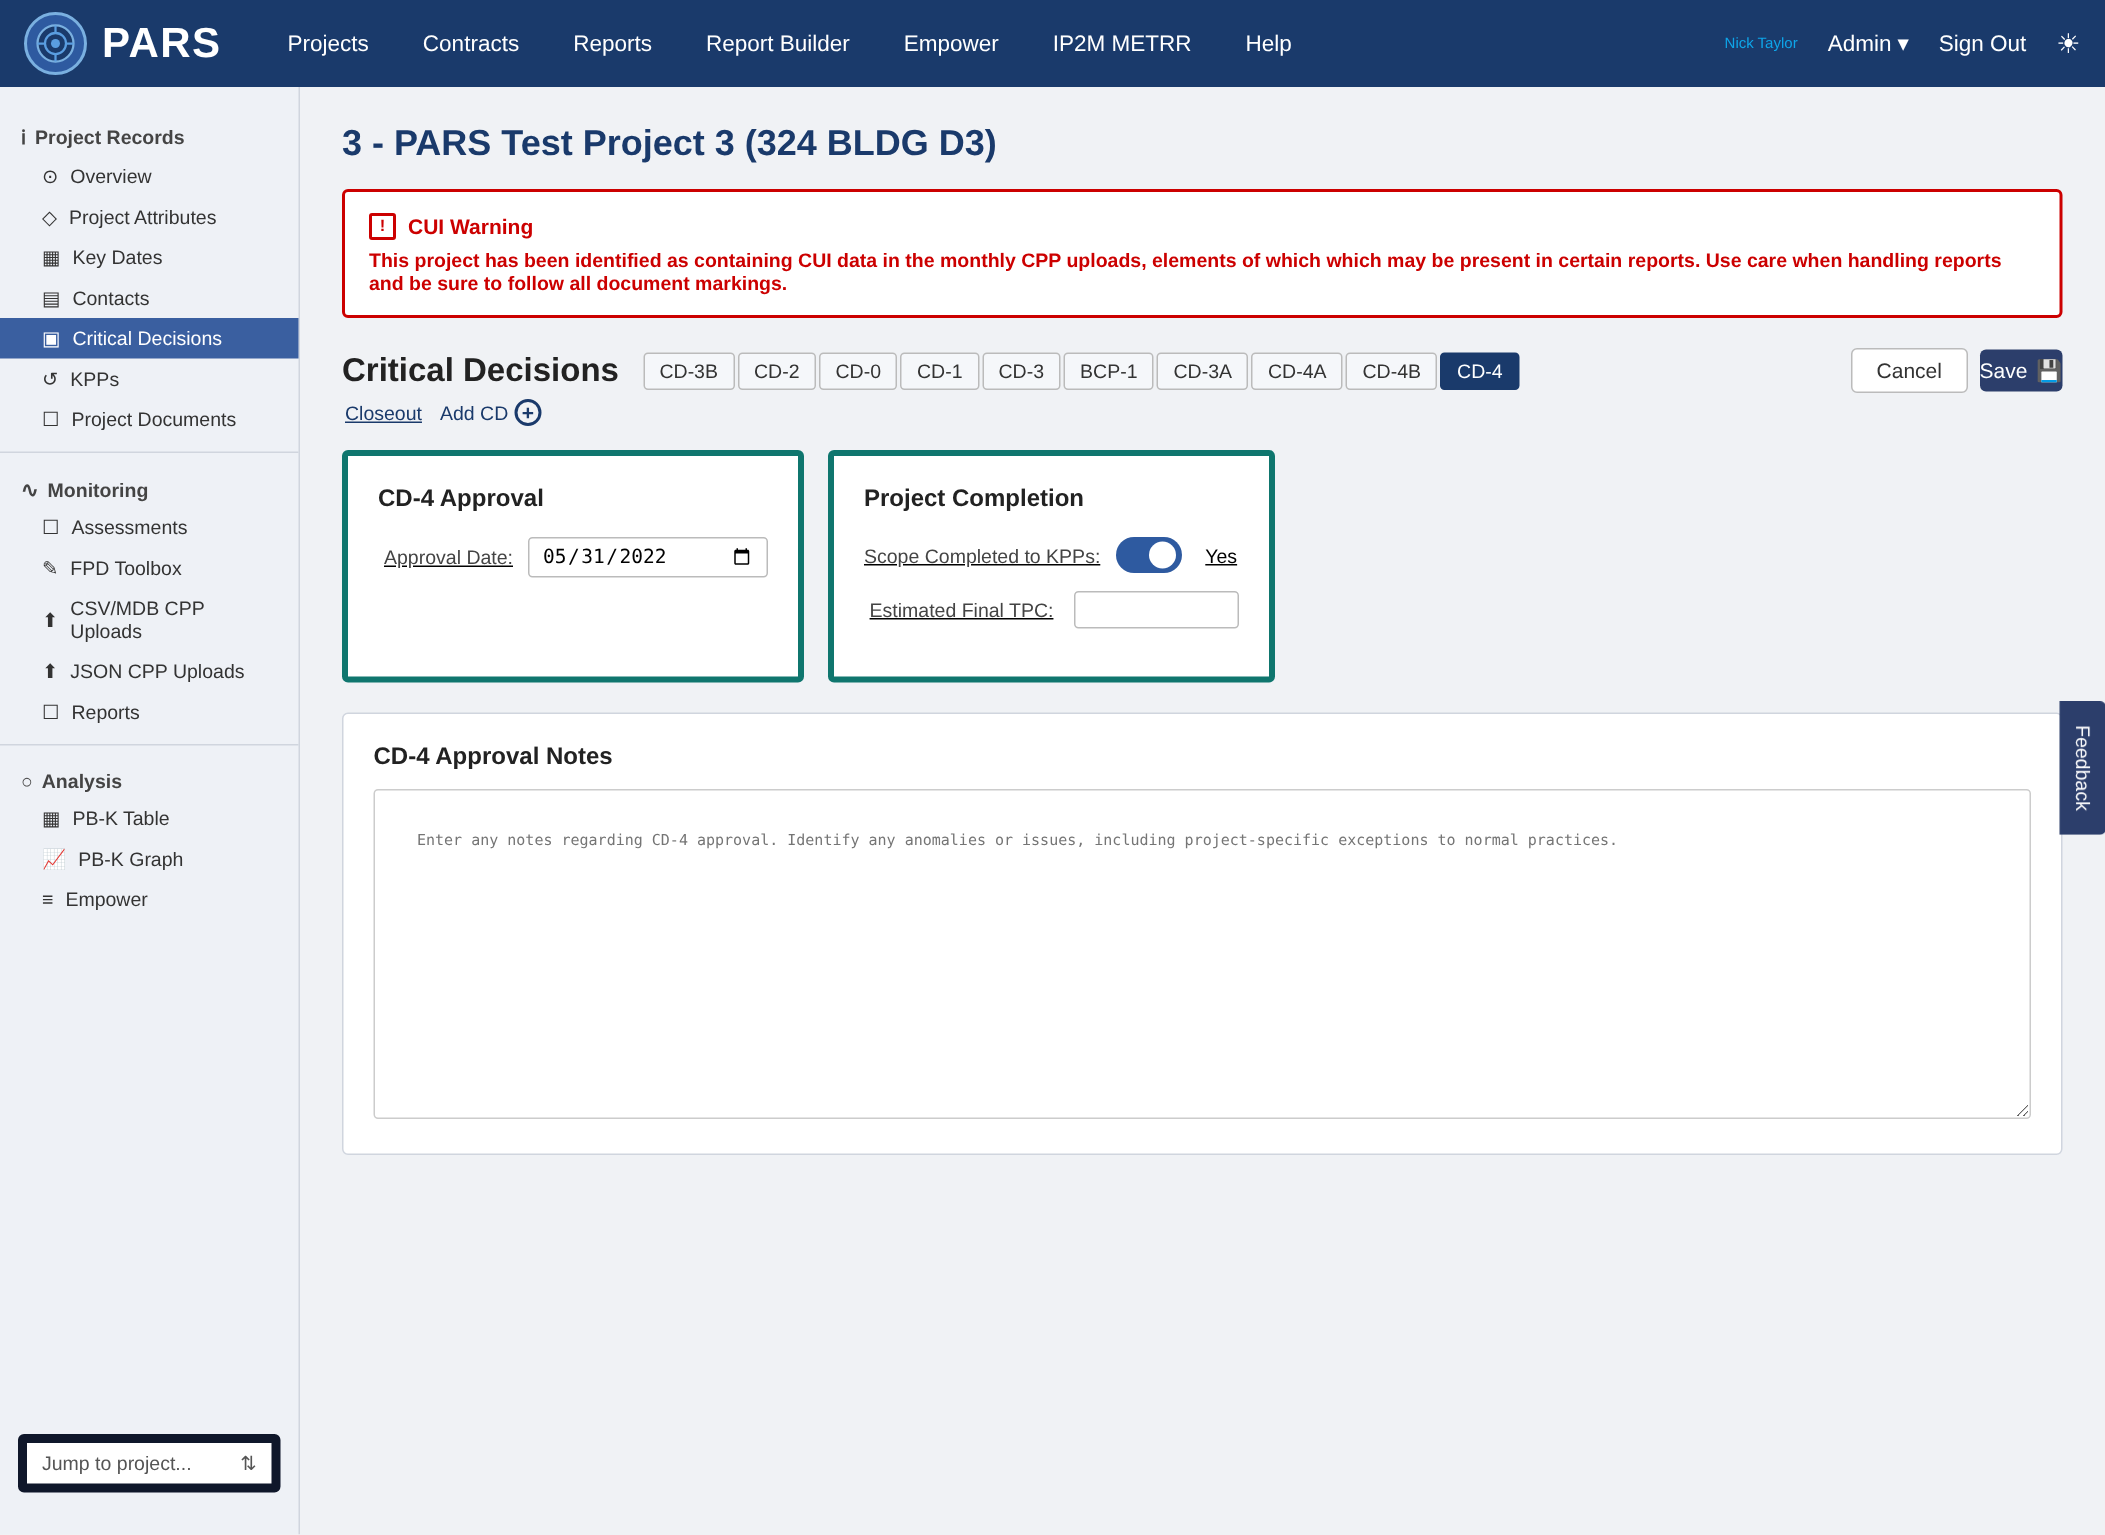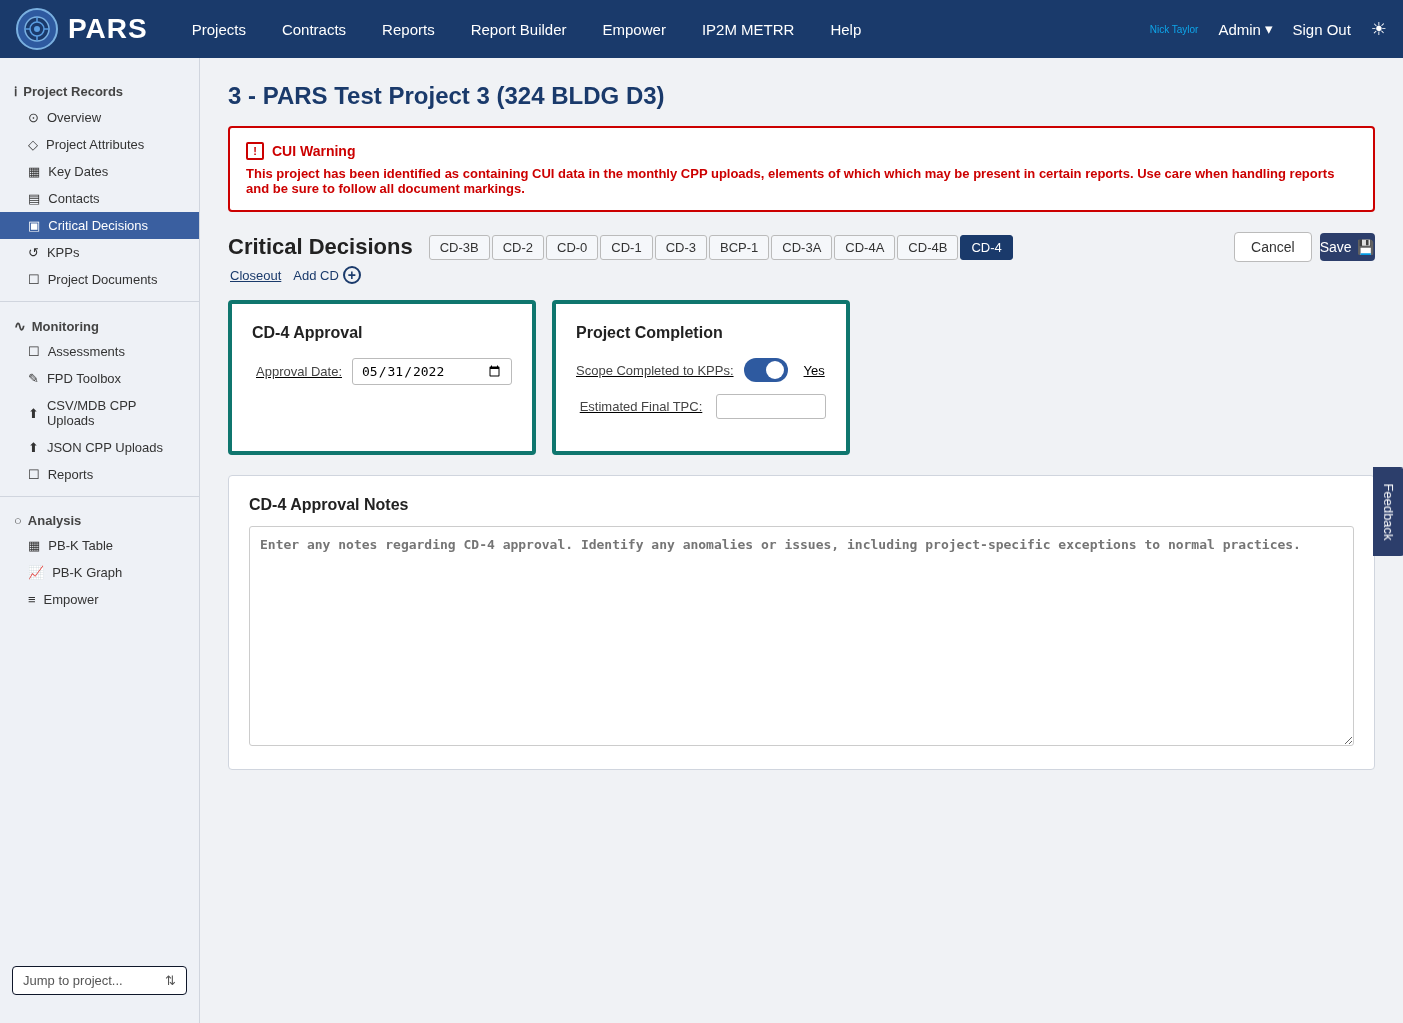--- a/index.html
+++ b/index.html
@@ -90,21 +90,21 @@
     }
     .sidebar-item.active {
       background: #3a5fa0;
       color: white;
     }
     .sidebar-item .icon { font-size: 13px; flex-shrink: 0; }
     .sidebar-divider { height: 1px; background: #d0d5de; margin: 8px 0; }
     .sidebar-jump {
       margin: auto 12px 12px 12px;
       padding: 6px 10px;
-      border: 1px solid #0f172a;
+      border: 6px solid #0f172a;
       border-radius: 4px;
       background: white;
       font-size: 13px;
       color: #555;
       cursor: pointer;
       display: flex;
       align-items: center;
       justify-content: space-between;
     }
 
@@ -315,26 +315,25 @@
       font-size: 16px;
       font-weight: bold;
       color: #222;
       margin-bottom: 12px;
     }
     .notes-textarea {
       width: 100%;
       min-height: 220px;
       border: 1px solid #ccc;
       border-radius: 3px;
-      padding: 10px;
-      font-size: 13px;
+      padding: 28px;
+      font-size: 10px;
       color: #999;
       resize: vertical;
       outline: none;
-      font-weight: bold;
     }
 
     
     .feedback-tab {
       position: fixed;
       right: -30px;
       top: 50%;
       transform: translateY(-50%) rotate(90deg);
       background: #2c3e6b;
       color: white;

